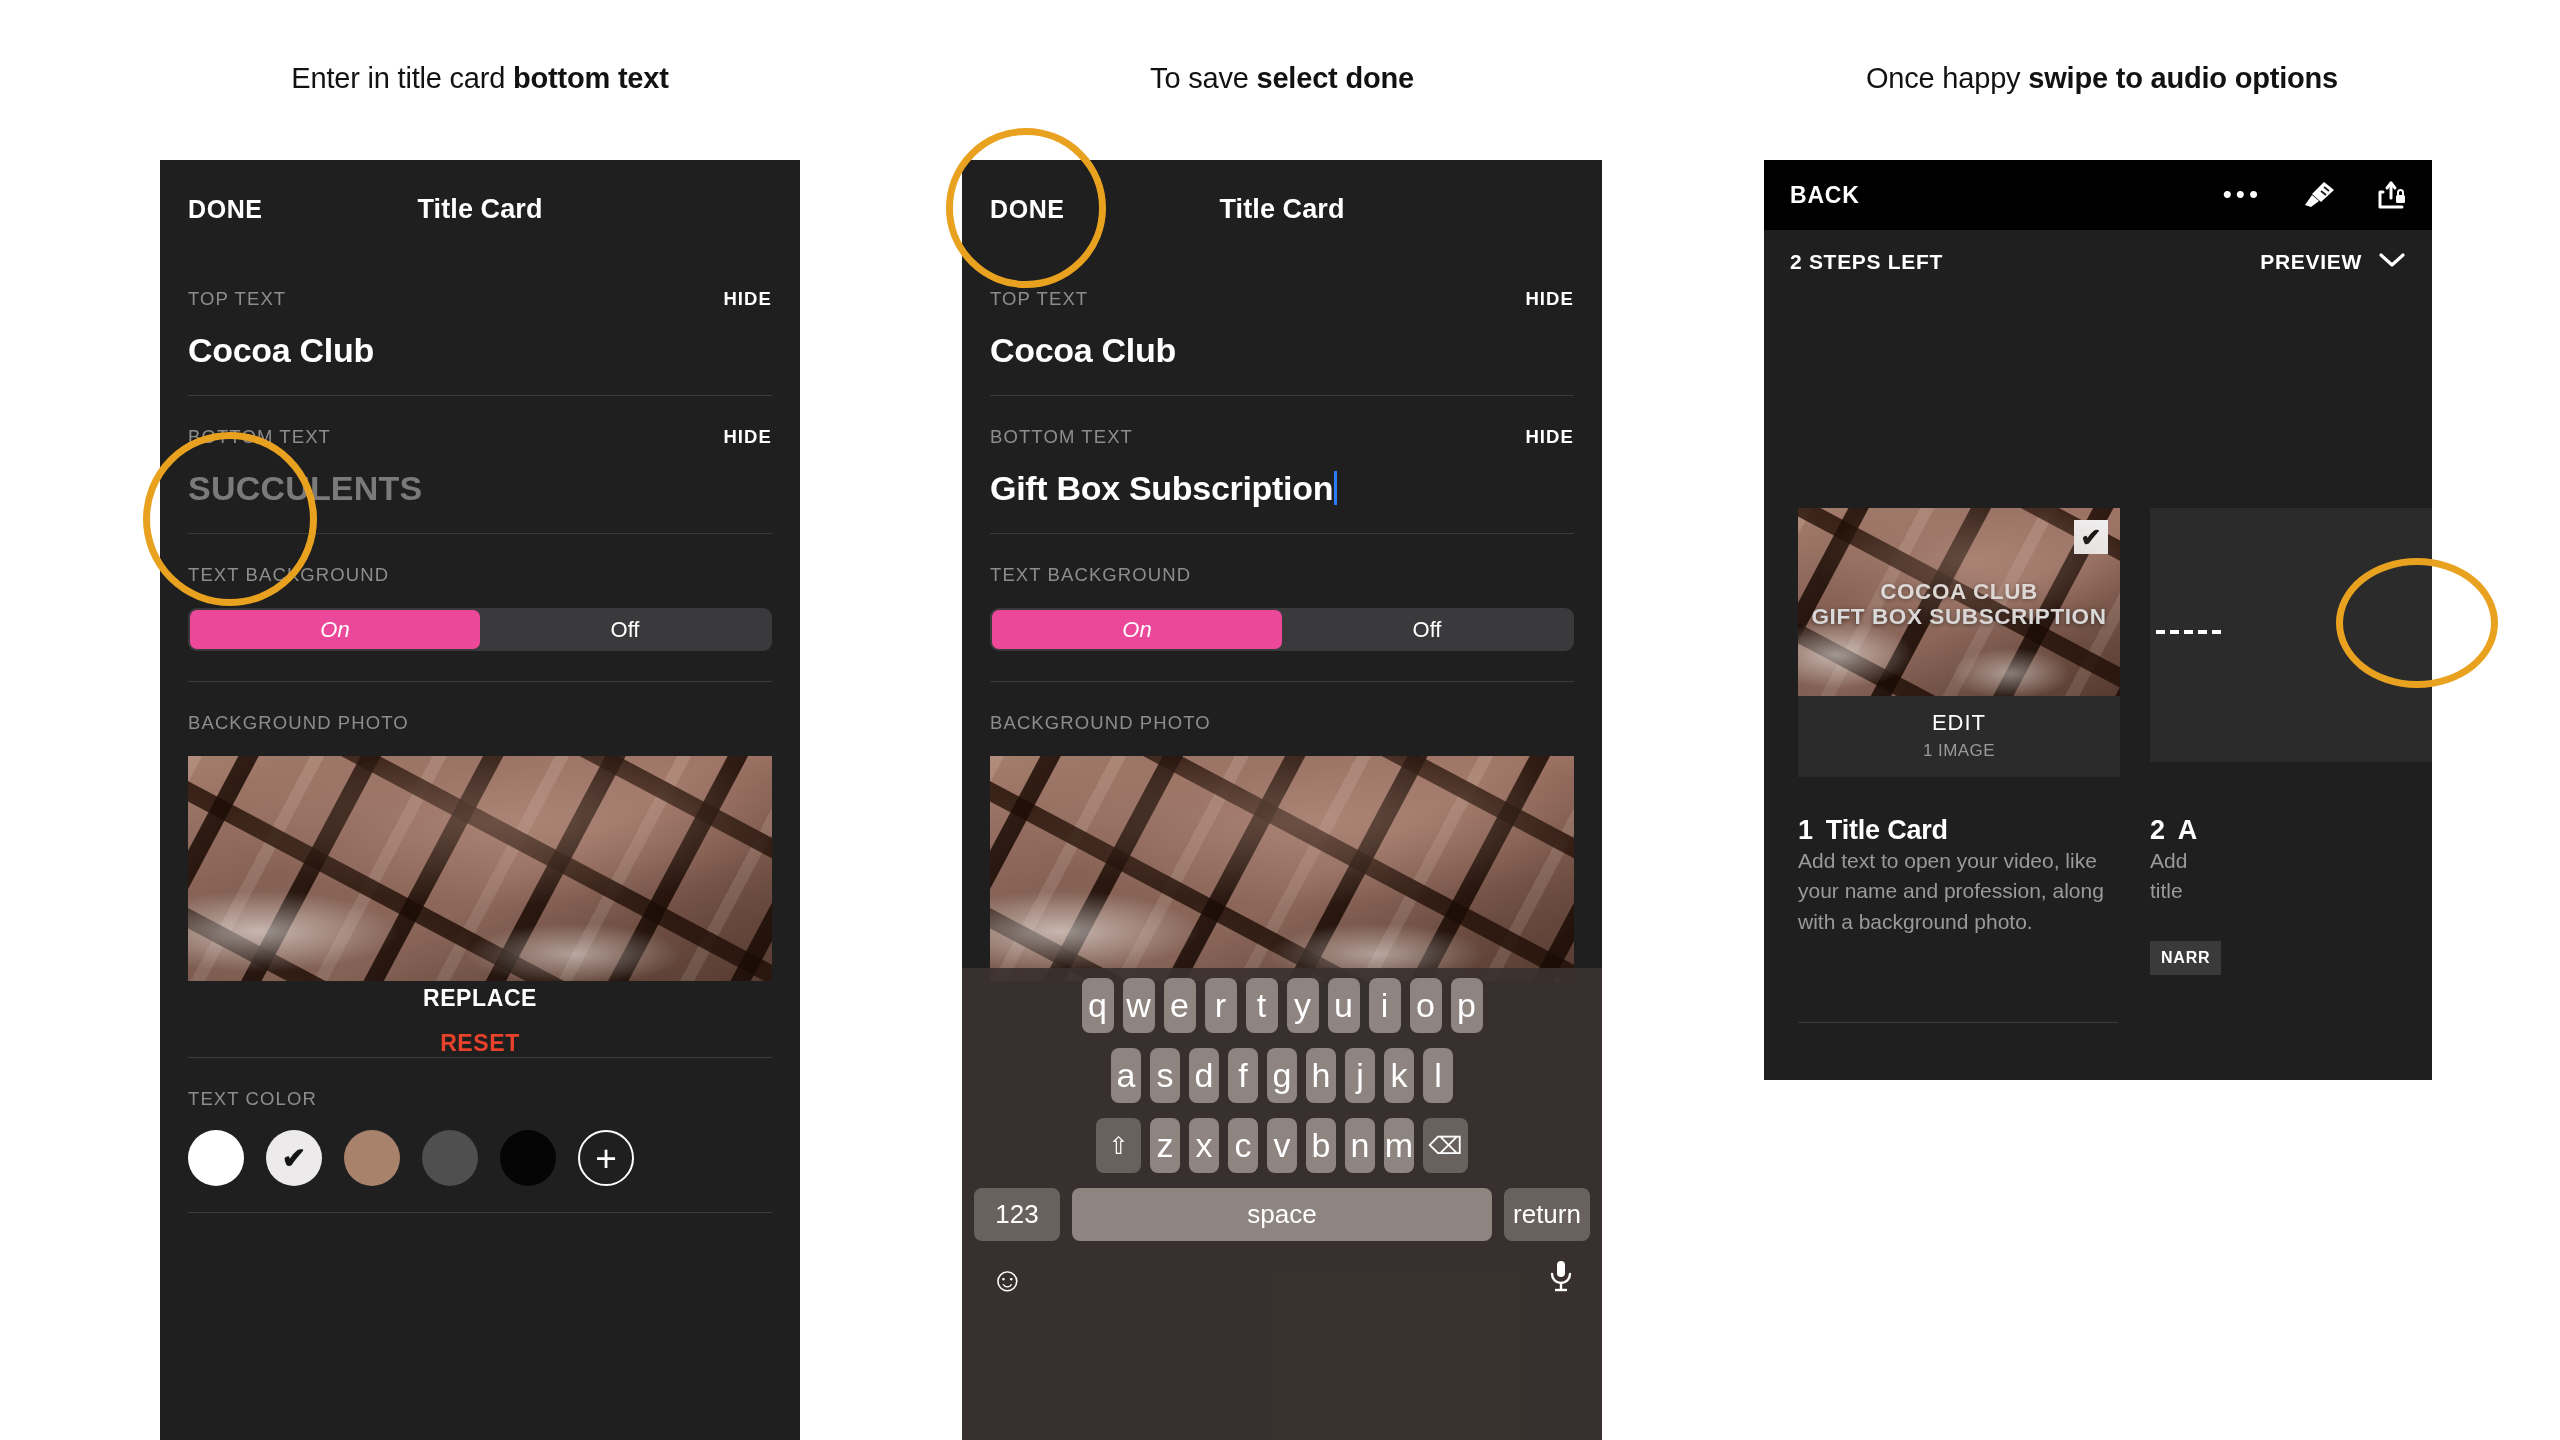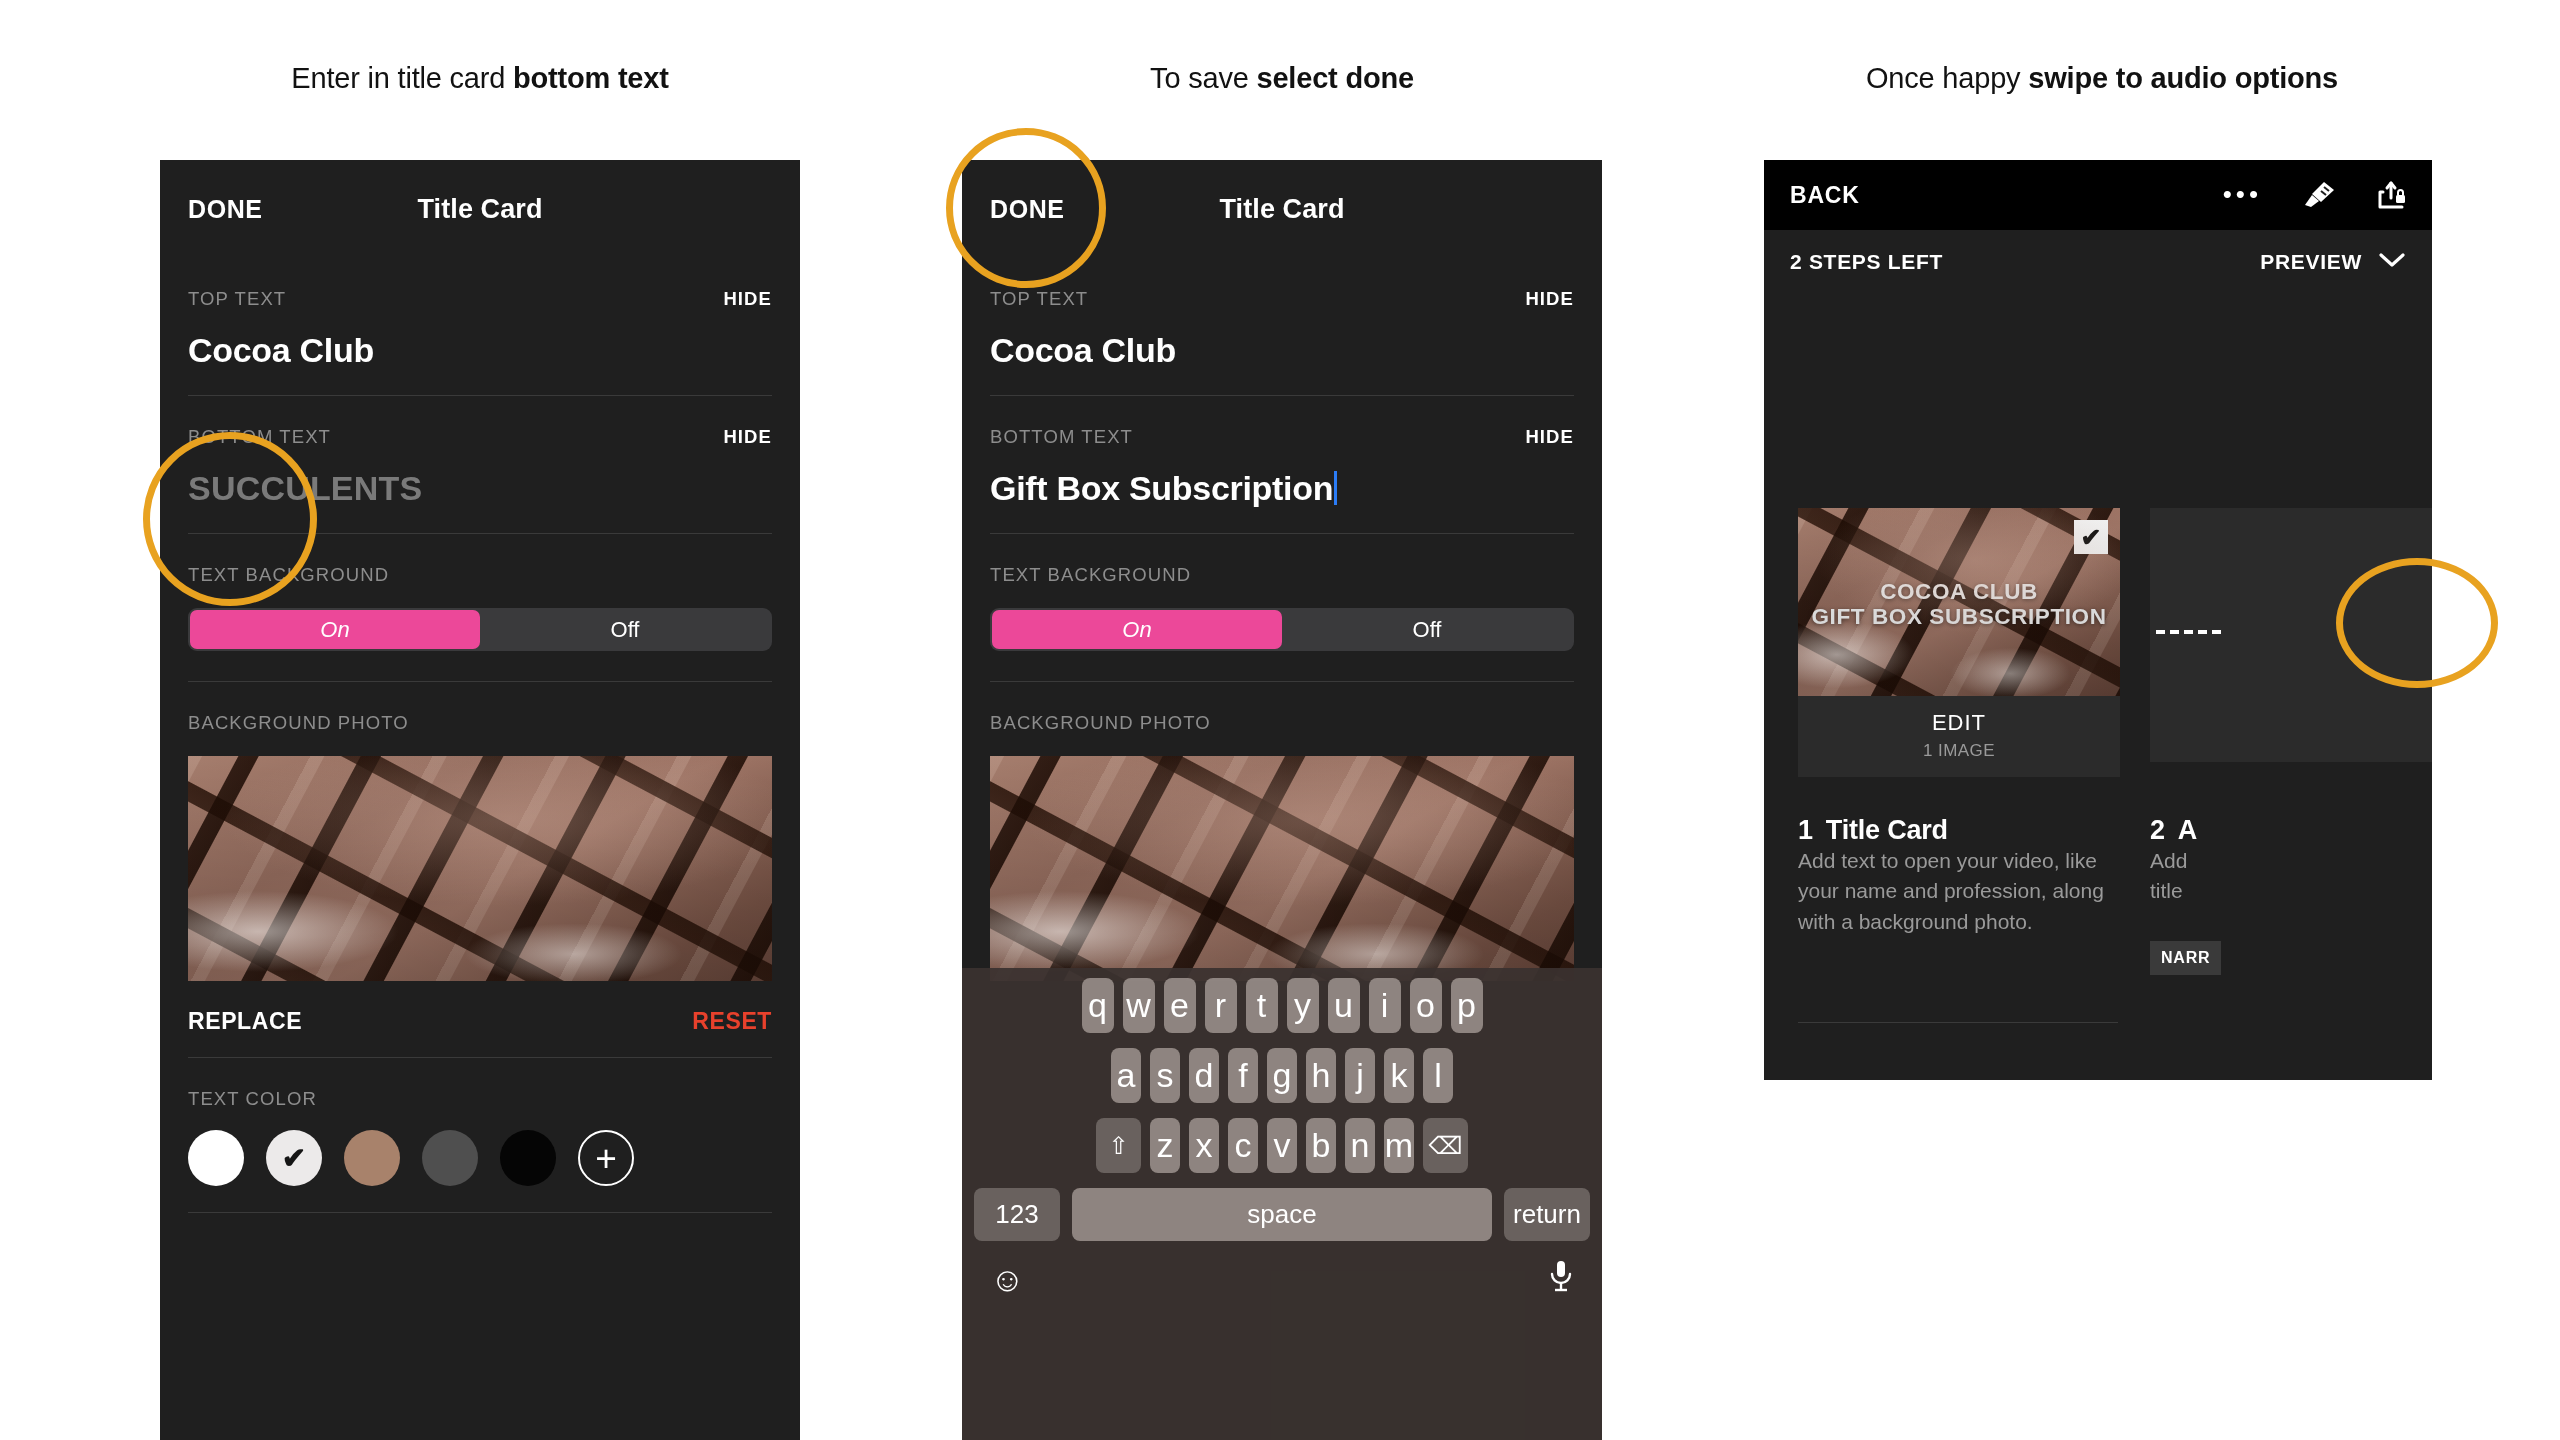--- a/index.html
+++ b/index.html
@@ -101,21 +101,21 @@
     content:""; position:absolute; inset:0;
     background:
       radial-gradient(ellipse 40% 30% at 12% 78%, rgba(255,252,250,.55), rgba(255,255,255,0) 60%),
       radial-gradient(ellipse 30% 22% at 66% 88%, rgba(255,252,250,.45), rgba(255,255,255,0) 62%),
       radial-gradient(ellipse 70% 55% at 55% 28%, rgba(214,176,160,.35), rgba(0,0,0,0) 70%),
       linear-gradient(180deg, rgba(0,0,0,.05), rgba(0,0,0,.22));
   }
 
   .rowline {
     display:flex; justify-content:space-between; align-items:center;
-    padding: 0 28px; height: 72px;
+    padding: 0 28px; height: 72px; flex-direction: column;
   }
   .rowline .left { color:#fff; font-size:23px; font-weight:700; letter-spacing:.6px; }
   .rowline .right { color:#e8412c; font-size:23px; font-weight:700; letter-spacing:.6px; }
 
   .swatches { display:flex; gap:22px; padding: 0 28px; margin-top:20px; align-items:center; }
   .sw { width:56px; height:56px; border-radius:50%; position:relative; flex:0 0 auto; }
   .sw .tick {
     position:absolute; inset:0; display:flex; align-items:center; justify-content:center;
     font-size:29px; color:#151515; font-weight:700; line-height:1;
   }

